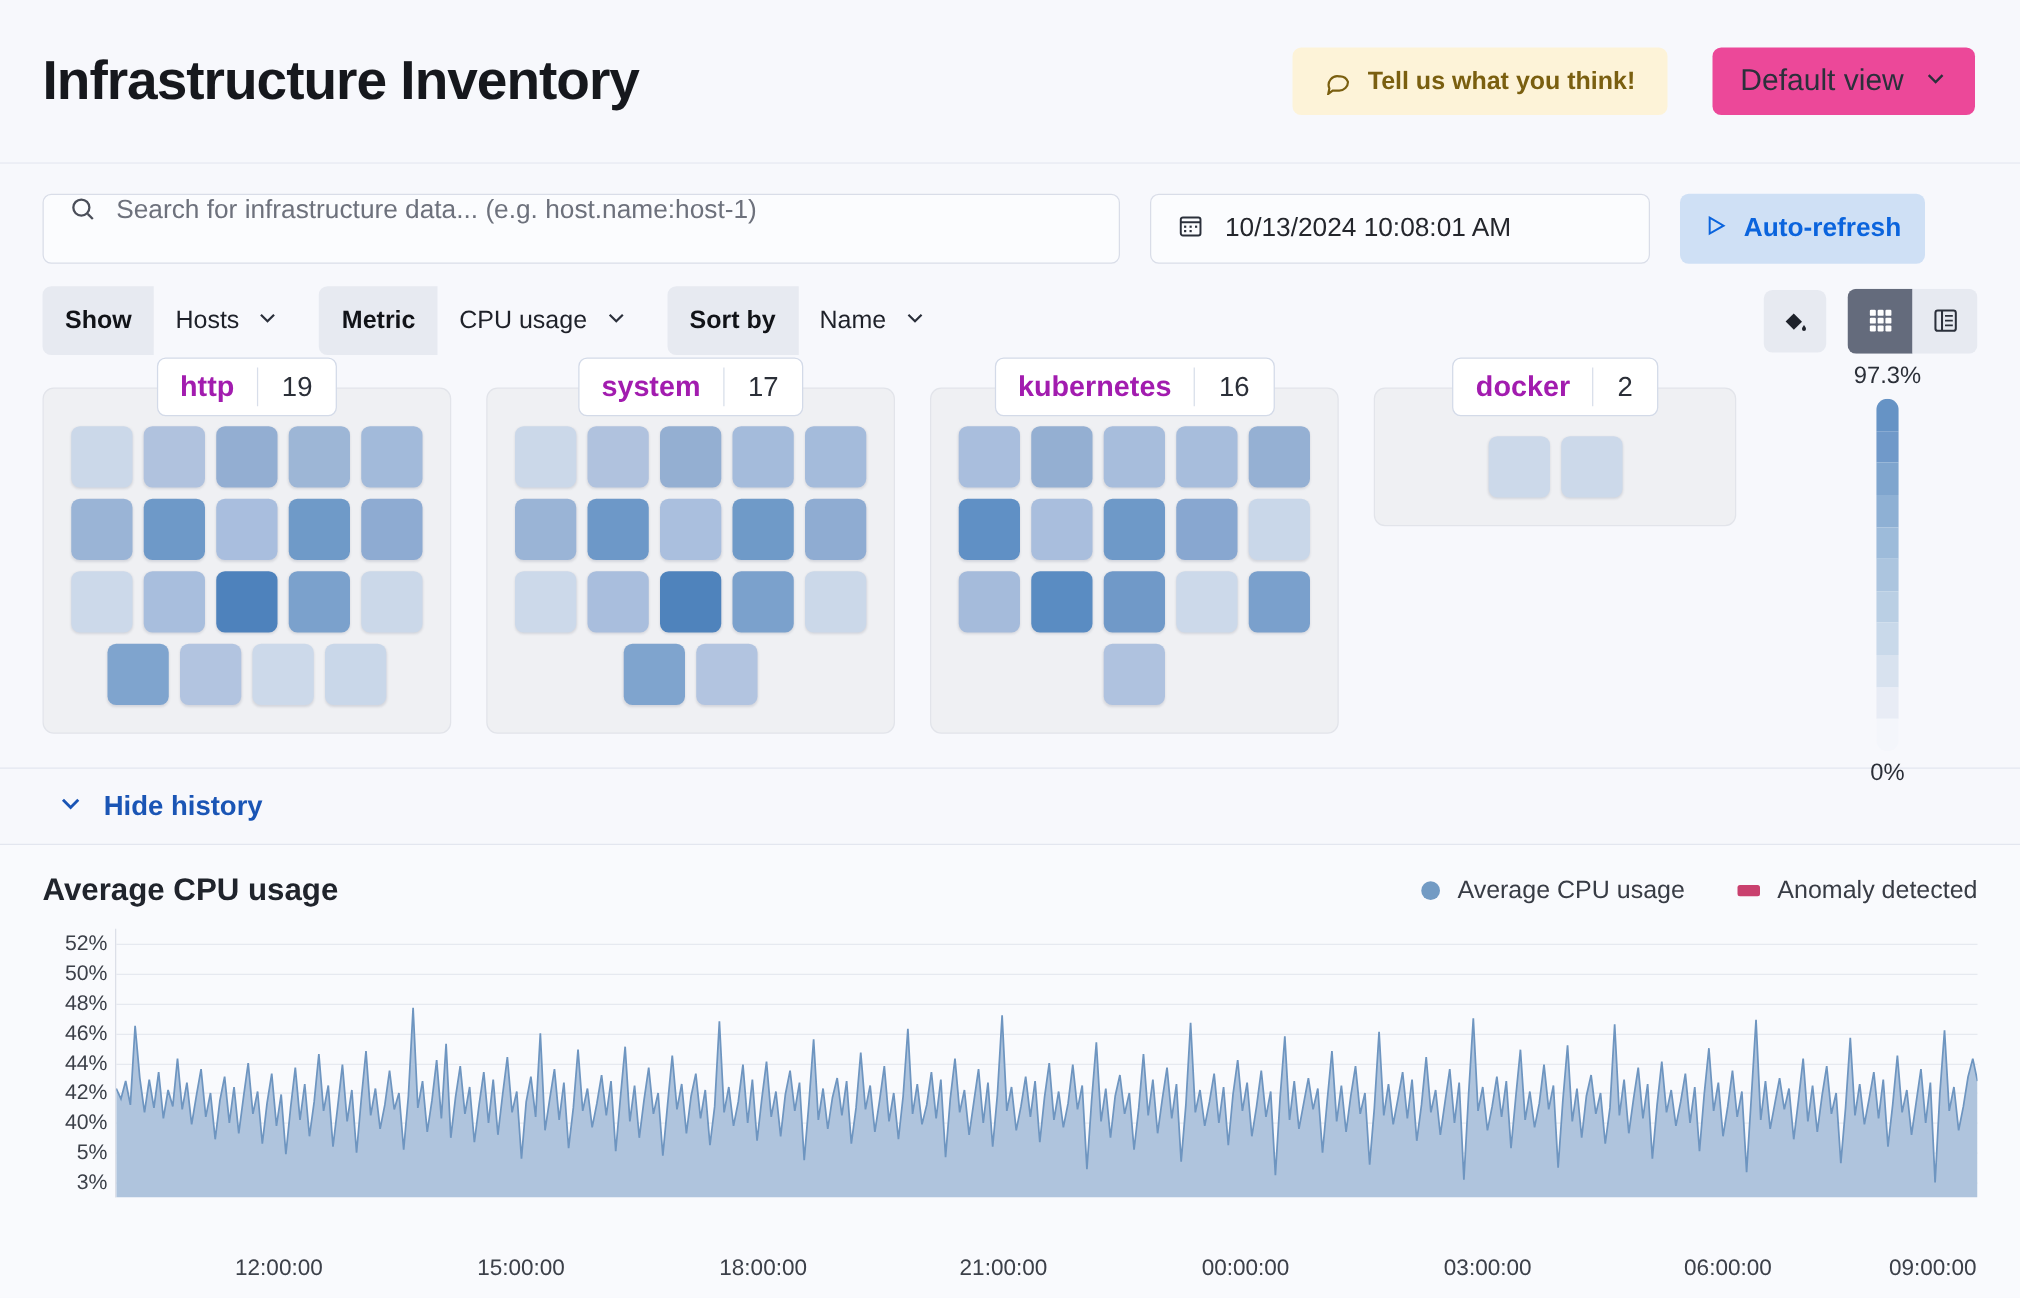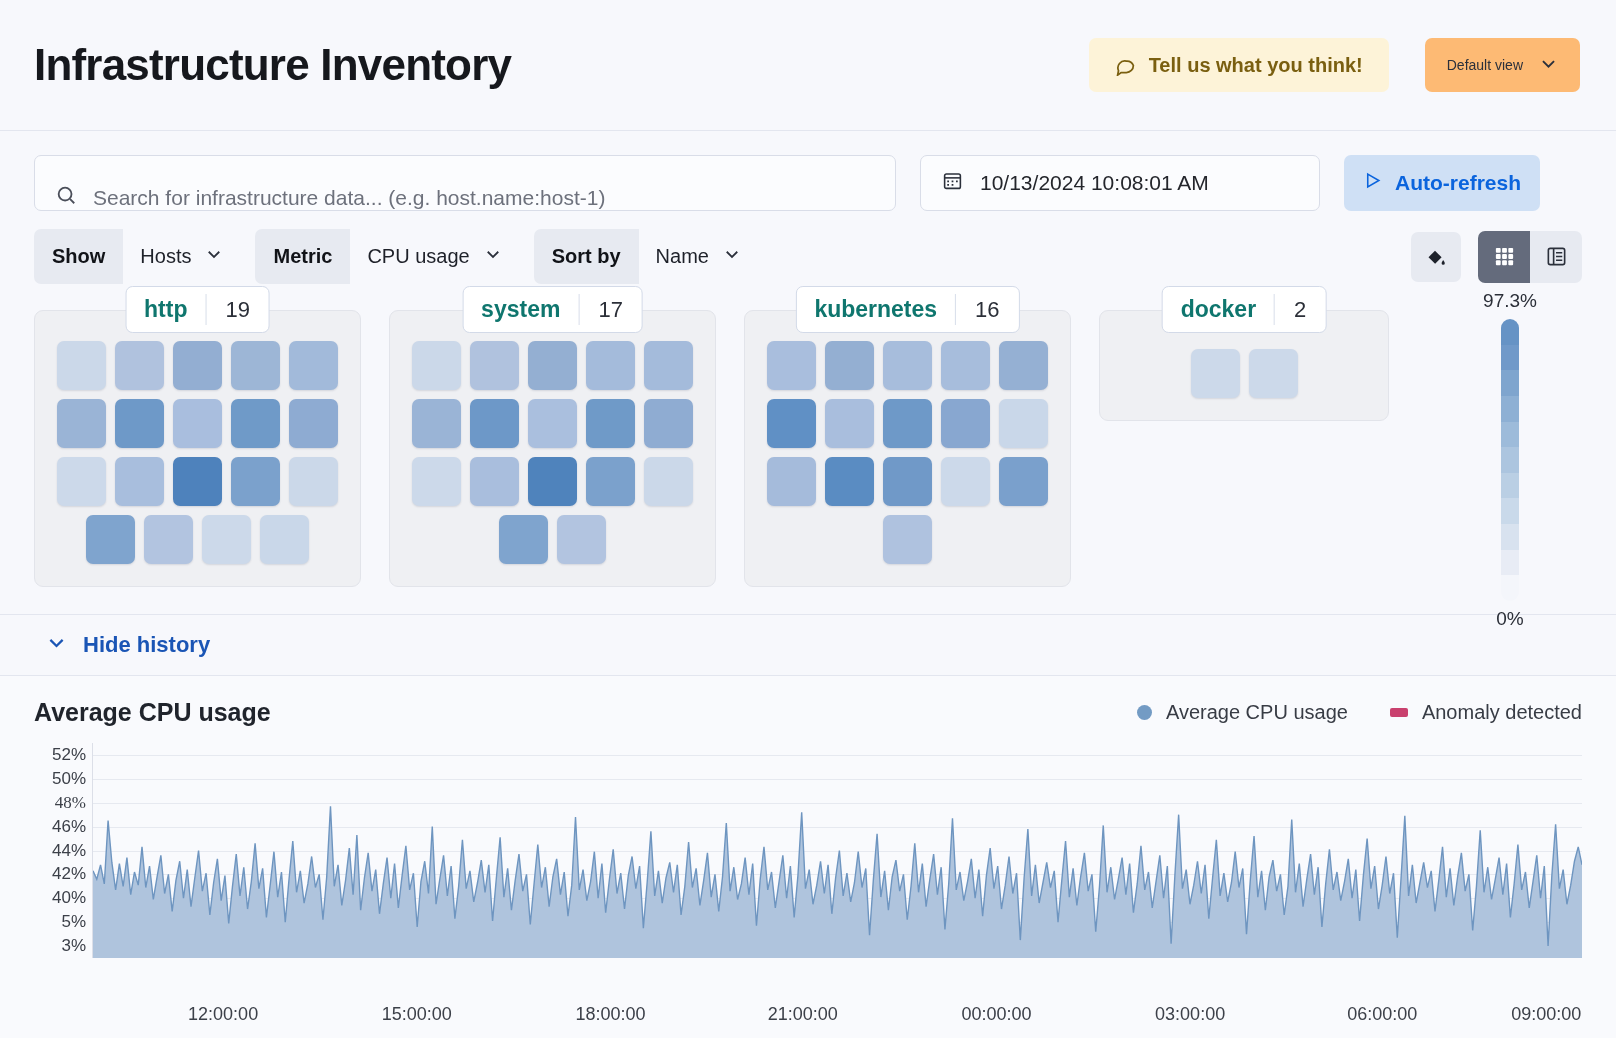--- a/index.html
+++ b/index.html
@@ -26,34 +26,34 @@
     color: #16181D; line-height: 1.1; flex: 1 1 auto;
   }
   .feedback-btn {
     height: 54px; background: #FDF3D8; border-radius: 7px;
     display: flex; align-items: center; gap: 13px;
     padding: 0 26px; color: #7A5F10; font-size: 20px; font-weight: 700;
     cursor: pointer; border: none;
   }
   .feedback-btn svg { width: 21px; height: 21px; display: block; }
   .view-btn {
-    height: 54px; background: #fdba74; border-radius: 7px;
+    height: 54px; background: #ec4899; border-radius: 7px;
     display: flex; align-items: center; gap: 16px;
     padding: 0 22px; margin-left: 36px;
-    font-size: 14px; font-weight: 400; color: #2B303B; cursor: pointer; border: none;
+    font-size: 24px; font-weight: 400; color: #2B303B; cursor: pointer; border: none;
   }
   .view-btn svg { width: 19px; height: 19px; stroke: #2B303B; }
 
   
   .controls { flex: 0 0 auto; padding: 24px 34px 0 34px; background: #F7F8FC; }
   .search-row { display: flex; align-items: center; gap: 0; }
   .search-box {
     flex: 0 0 862px; height: 56px; background: #FBFCFE;
     border: 1px solid #D9DDE8; border-radius: 7px;
-    display: flex; align-items: flex-end; gap: 16px; padding: 0 20px;
+    display: flex; align-items: flex-start; gap: 16px; padding: 0 20px;
   }
   .search-box .ph { color: #6D717C; font-size: 21px; }
   .search-box svg { width: 22px; height: 22px; stroke: #4A4E59; fill: none; stroke-width: 2; flex: 0 0 auto; }
   .date-box {
     margin-left: 24px;
     flex: 0 0 400px; height: 56px; background: #FBFCFE;
     border: 1px solid #D9DDE8; border-radius: 7px;
     display: flex; align-items: center; gap: 17px; padding: 0 21px;
     font-size: 21px; color: #24262C;
   }
@@ -96,21 +96,21 @@
 
   
   .heat-area { flex: 0 0 auto; position: relative; padding: 26px 34px 0 34px; height: 330px; }
   .groups { display: flex; align-items: flex-start; gap: 28px; }
   .grp { position: relative; }
   .grp-head {
     position: absolute; top: -24px; left: 50%; transform: translateX(-50%);
     background: #fff; border: 1px solid #D3DAE8; border-radius: 7px;
     display: flex; align-items: stretch; height: 47px; z-index: 3; white-space: nowrap;
   }
-  .grp-name { display: flex; align-items: center; padding: 0 18px; color: #0f766e; font-size: 23px; font-weight: 700; cursor: pointer; }
+  .grp-name { display: flex; align-items: center; padding: 0 18px; color: #a21caf; font-size: 23px; font-weight: 700; cursor: pointer; }
   .grp-div { width: 1px; background: #D8DEEA; margin: 7px 0; }
   .grp-count { display: flex; align-items: center; padding: 0 19px; color: #2B2F38; font-size: 22px; }
   .grp-body {
     background: #EFF0F3; border: 1px solid #E2E4EA; border-radius: 9px;
     padding: 30px 22px 22px 22px; min-height: 238px;
   }
   .hm-row { display: flex; gap: 9px; justify-content: center; margin-bottom: 9px; }
   .hm-row:last-child { margin-bottom: 0; }
   .cell { width: 49px; height: 49px; border-radius: 7px; box-shadow: 0 1px 2px rgba(30,40,70,.13); }
   .grp-body.docker-body { padding-top: 38px; min-height: 94px; width: 290px; }
@@ -429,21 +429,21 @@
         <div class="lg-item">
           <span class="lg-sq"></span>
           <span>Anomaly detected</span>
         </div>
       </div>
     </div>
     <div class="plot-wrap">
       <div class="y-axis" id="y-axis">
           <div class="yt" style="top: 5.55556%;">52%</div>
           <div class="yt" style="top: 16.6667%;">50%</div>
-          <div class="yt" style="top: 27.7778%; font-family: Liberation Serif, serif;">48%</div>
+          <div class="yt" style="top: 27.7778%;">48%</div>
           <div class="yt" style="top: 38.8889%; text-align: center;">46%</div>
           <div class="yt" style="top: 50%;">44%</div>
           <div class="yt" style="top: 61.1111%;">42%</div>
           <div class="yt" style="top: 72.2222%;">40%</div>
           <div class="yt" style="top: 83.3333%;">5%</div>
           <div class="yt" style="top: 94.4444%;">3%</div>
         </div>
       <div class="plot" id="plot">
           <div class="grid" style="top: 5.55556%;"></div>
           <div class="grid" style="top: 16.6667%;"></div>

